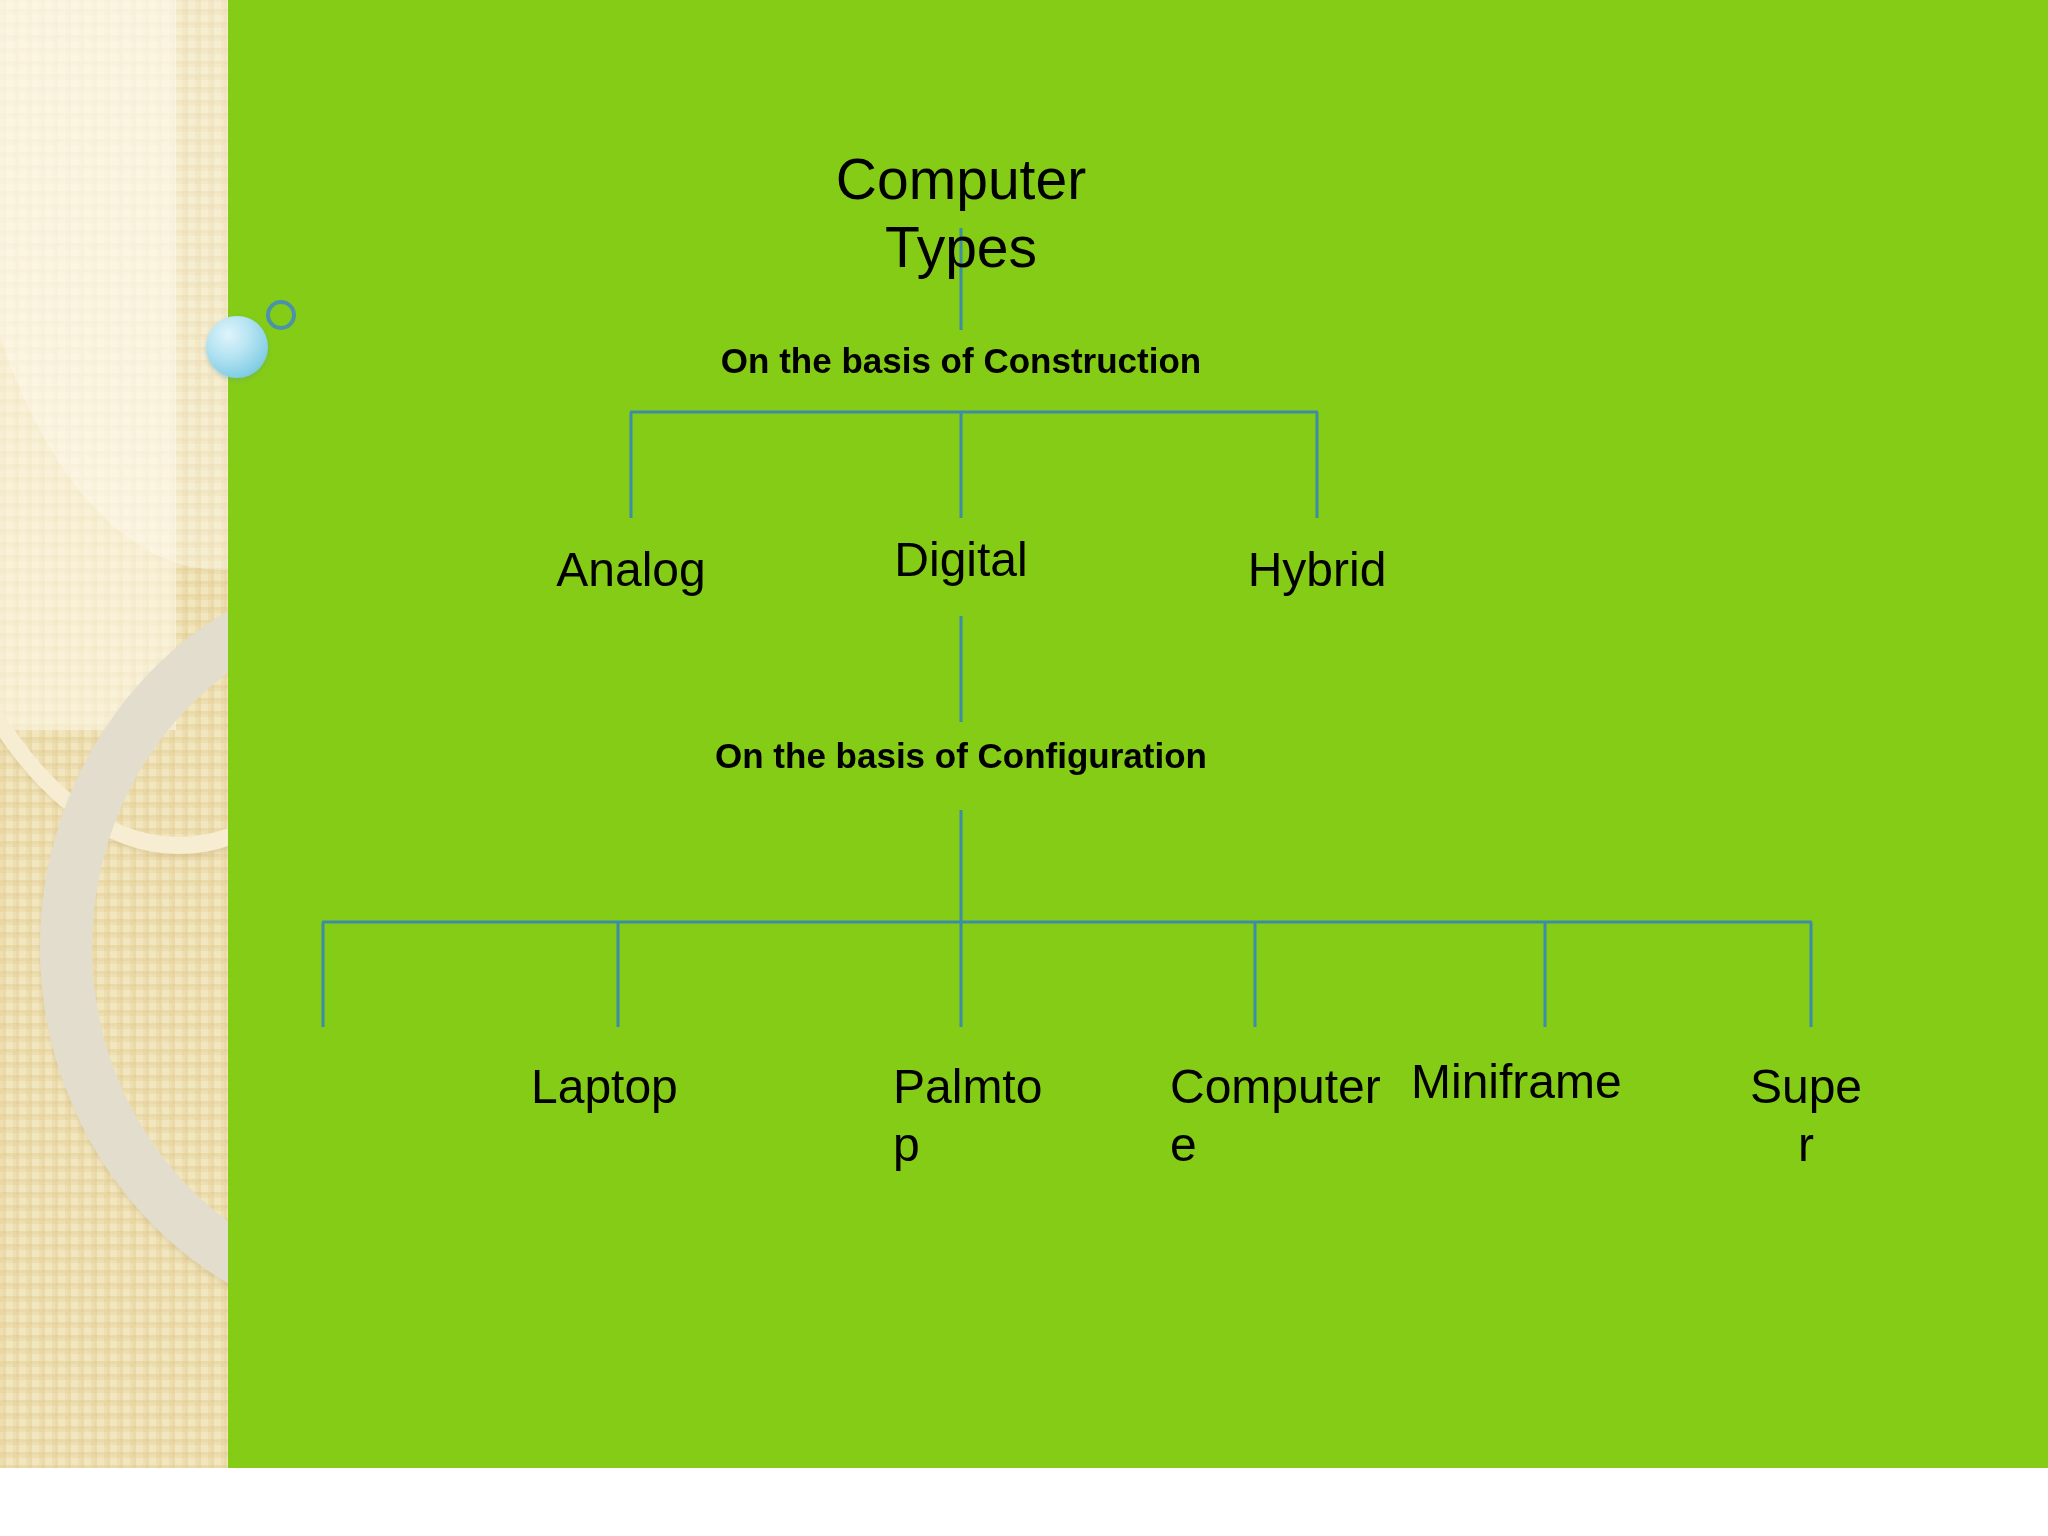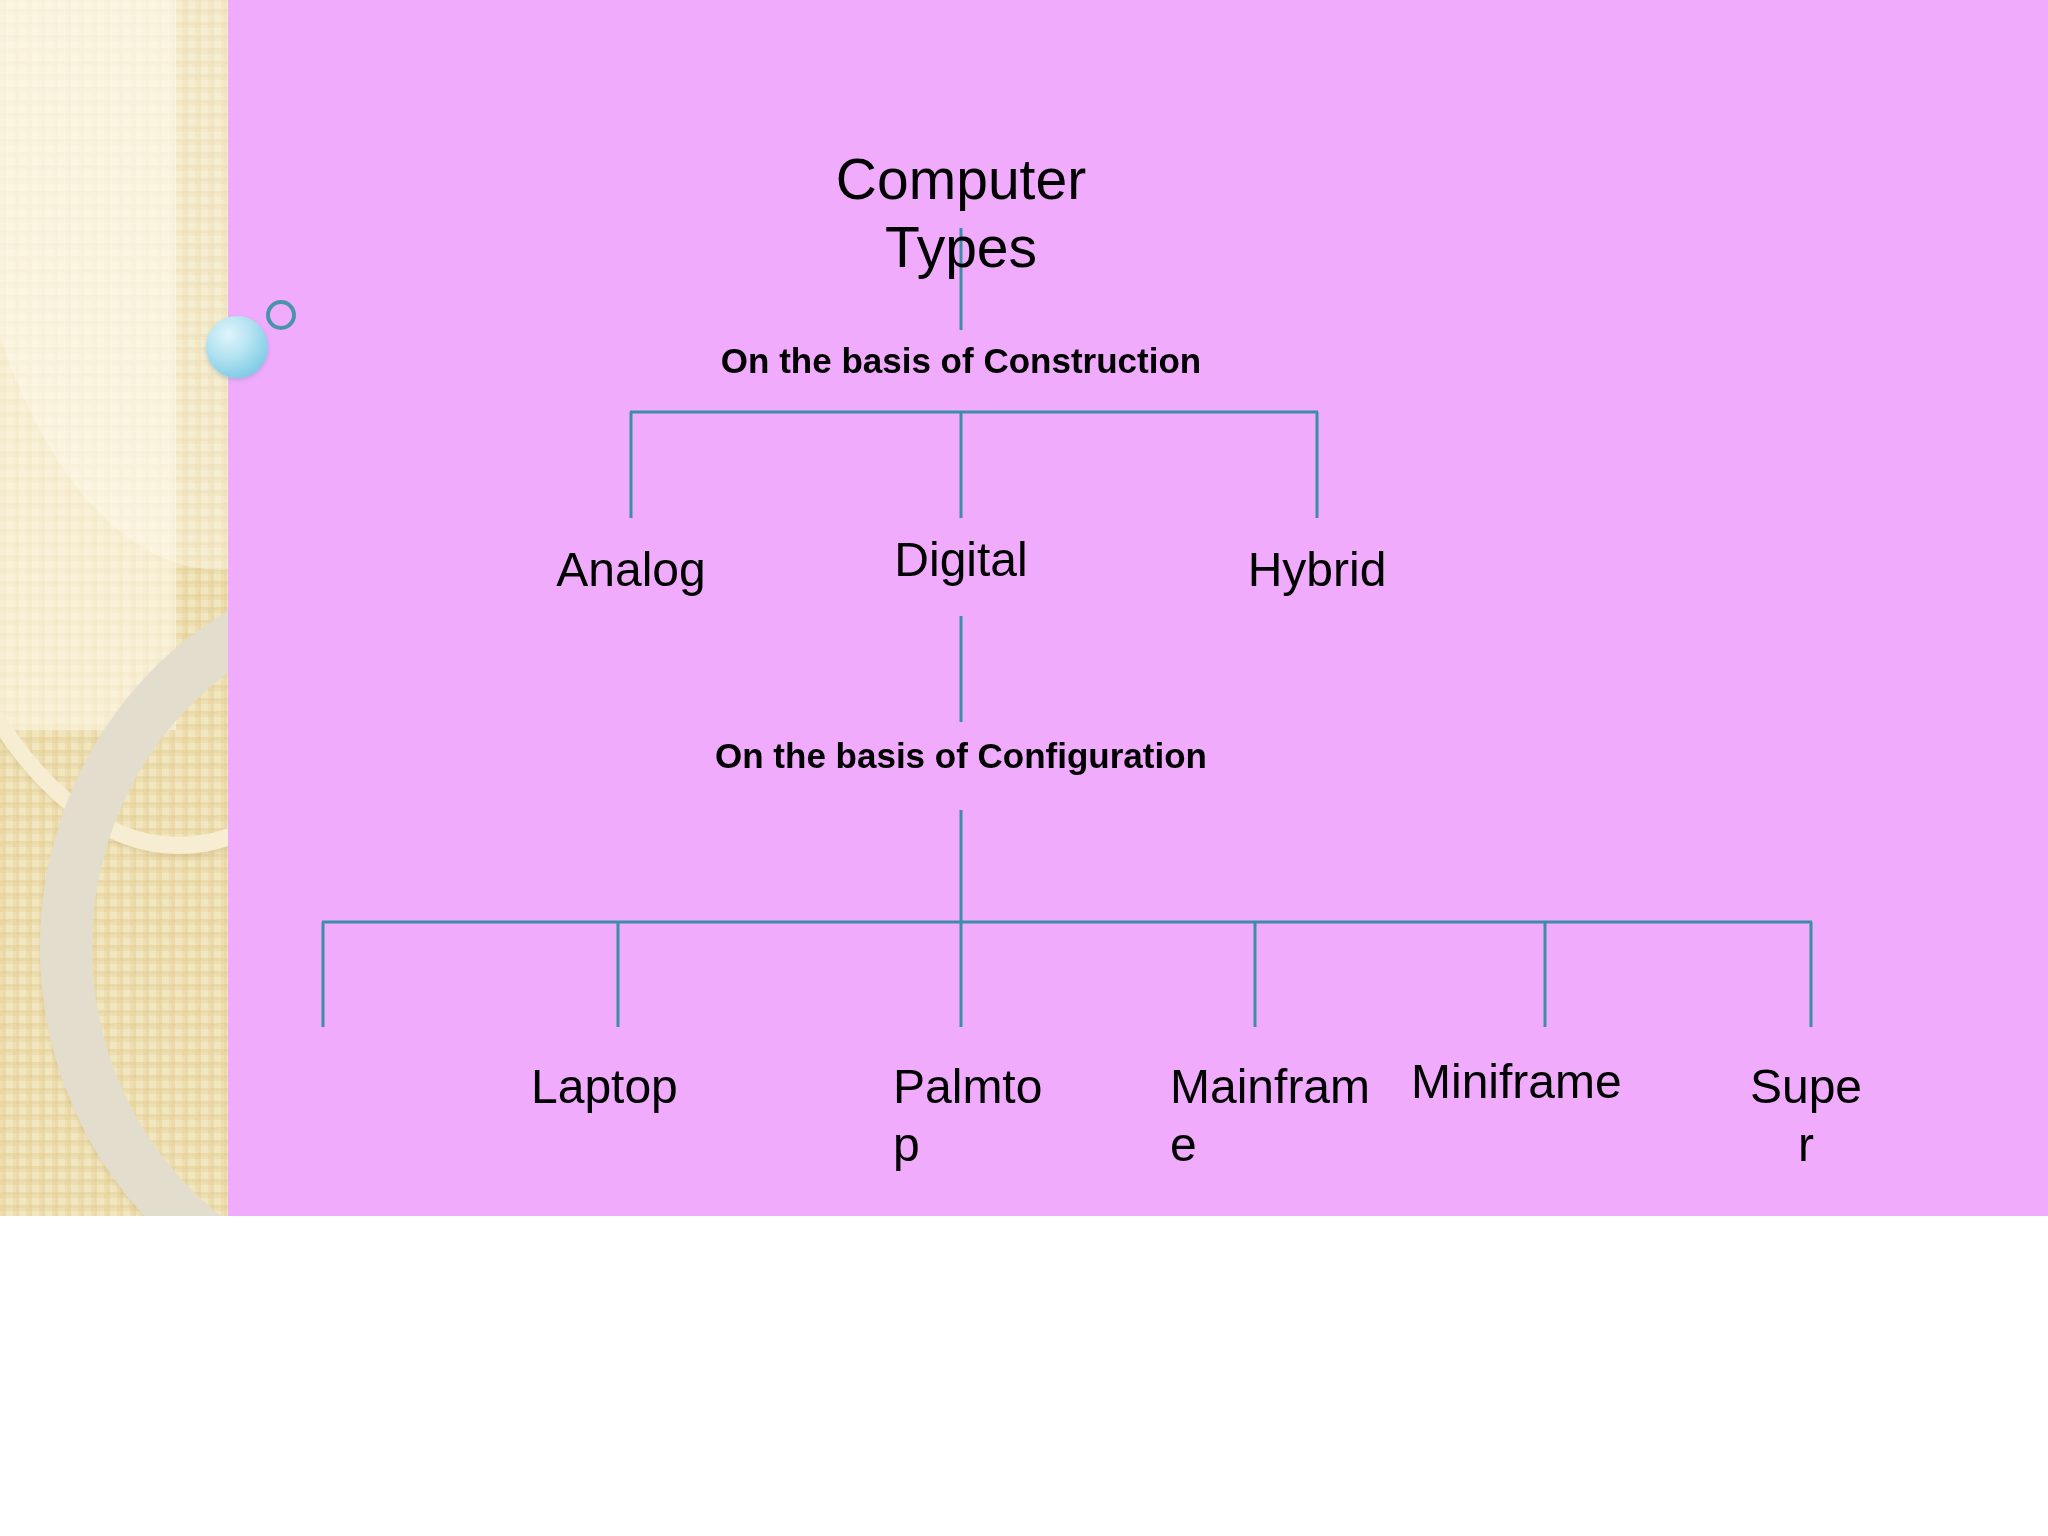--- a/index.html
+++ b/index.html
@@ -4,22 +4,22 @@
 <style>
   html,body{margin:0;padding:0;}
   body{
     width:2048px;height:1536px;
     background:#ffffff;
     font-family:"Liberation Sans", sans-serif;
     overflow:hidden;
     position:relative;
   }
   #slide{
-    position:absolute;left:0;top:0;width:2048px;height:1216px;
-    background:#f0abfc;overflow:hidden;
+    position:absolute;left:0;top:0;width:2048px;height:1468px;
+    background:#84cc16;overflow:hidden;
   }
 
   
   #sidebar{
     position:absolute;left:0;top:0;width:228px;height:1536px;
     background:#f2e6bf;
     overflow:hidden;
   }
   #sidebar .tex{
     position:absolute;left:0;top:0;width:100%;height:100%;
@@ -129,20 +129,20 @@
 
     <div class="node t-leaf" style="left:481px;top:541px;width:300px;text-align:center;">Analog</div>
     <div class="node t-leaf" style="left:831px;top:531px;width:260px;text-align:center;">Digital</div>
     <div class="node t-leaf" style="left:1177px;top:541px;width:280px;text-align:center;">Hybrid</div>
 
     <div class="node t-head" style="left:561px;top:735px;width:800px;text-align:center;">On the basis of Configuration</div>
 
     <div class="node t-leaf" style="left:531px;top:1058px;width:240px;text-align:left;">Laptop</div>
     <div class="node t-leaf" style="left:893px;top:1058px;width:190px;text-align:left;">Palmto
 p</div>
-    <div class="node t-leaf" style="left:1170px;top:1058px;width:215px;text-align:left;">Mainfram
+    <div class="node t-leaf" style="left:1170px;top:1058px;width:215px;text-align:left;">Computer
 e</div>
     <div class="node t-leaf" style="left:1411px;top:1053px;width:260px;text-align:left;">Miniframe</div>
     <div class="node t-leaf" style="left:1726px;top:1058px;width:160px;text-align:center;">Supe
 r</div>
   </div>
 
 </div>
 
 </body></html>

